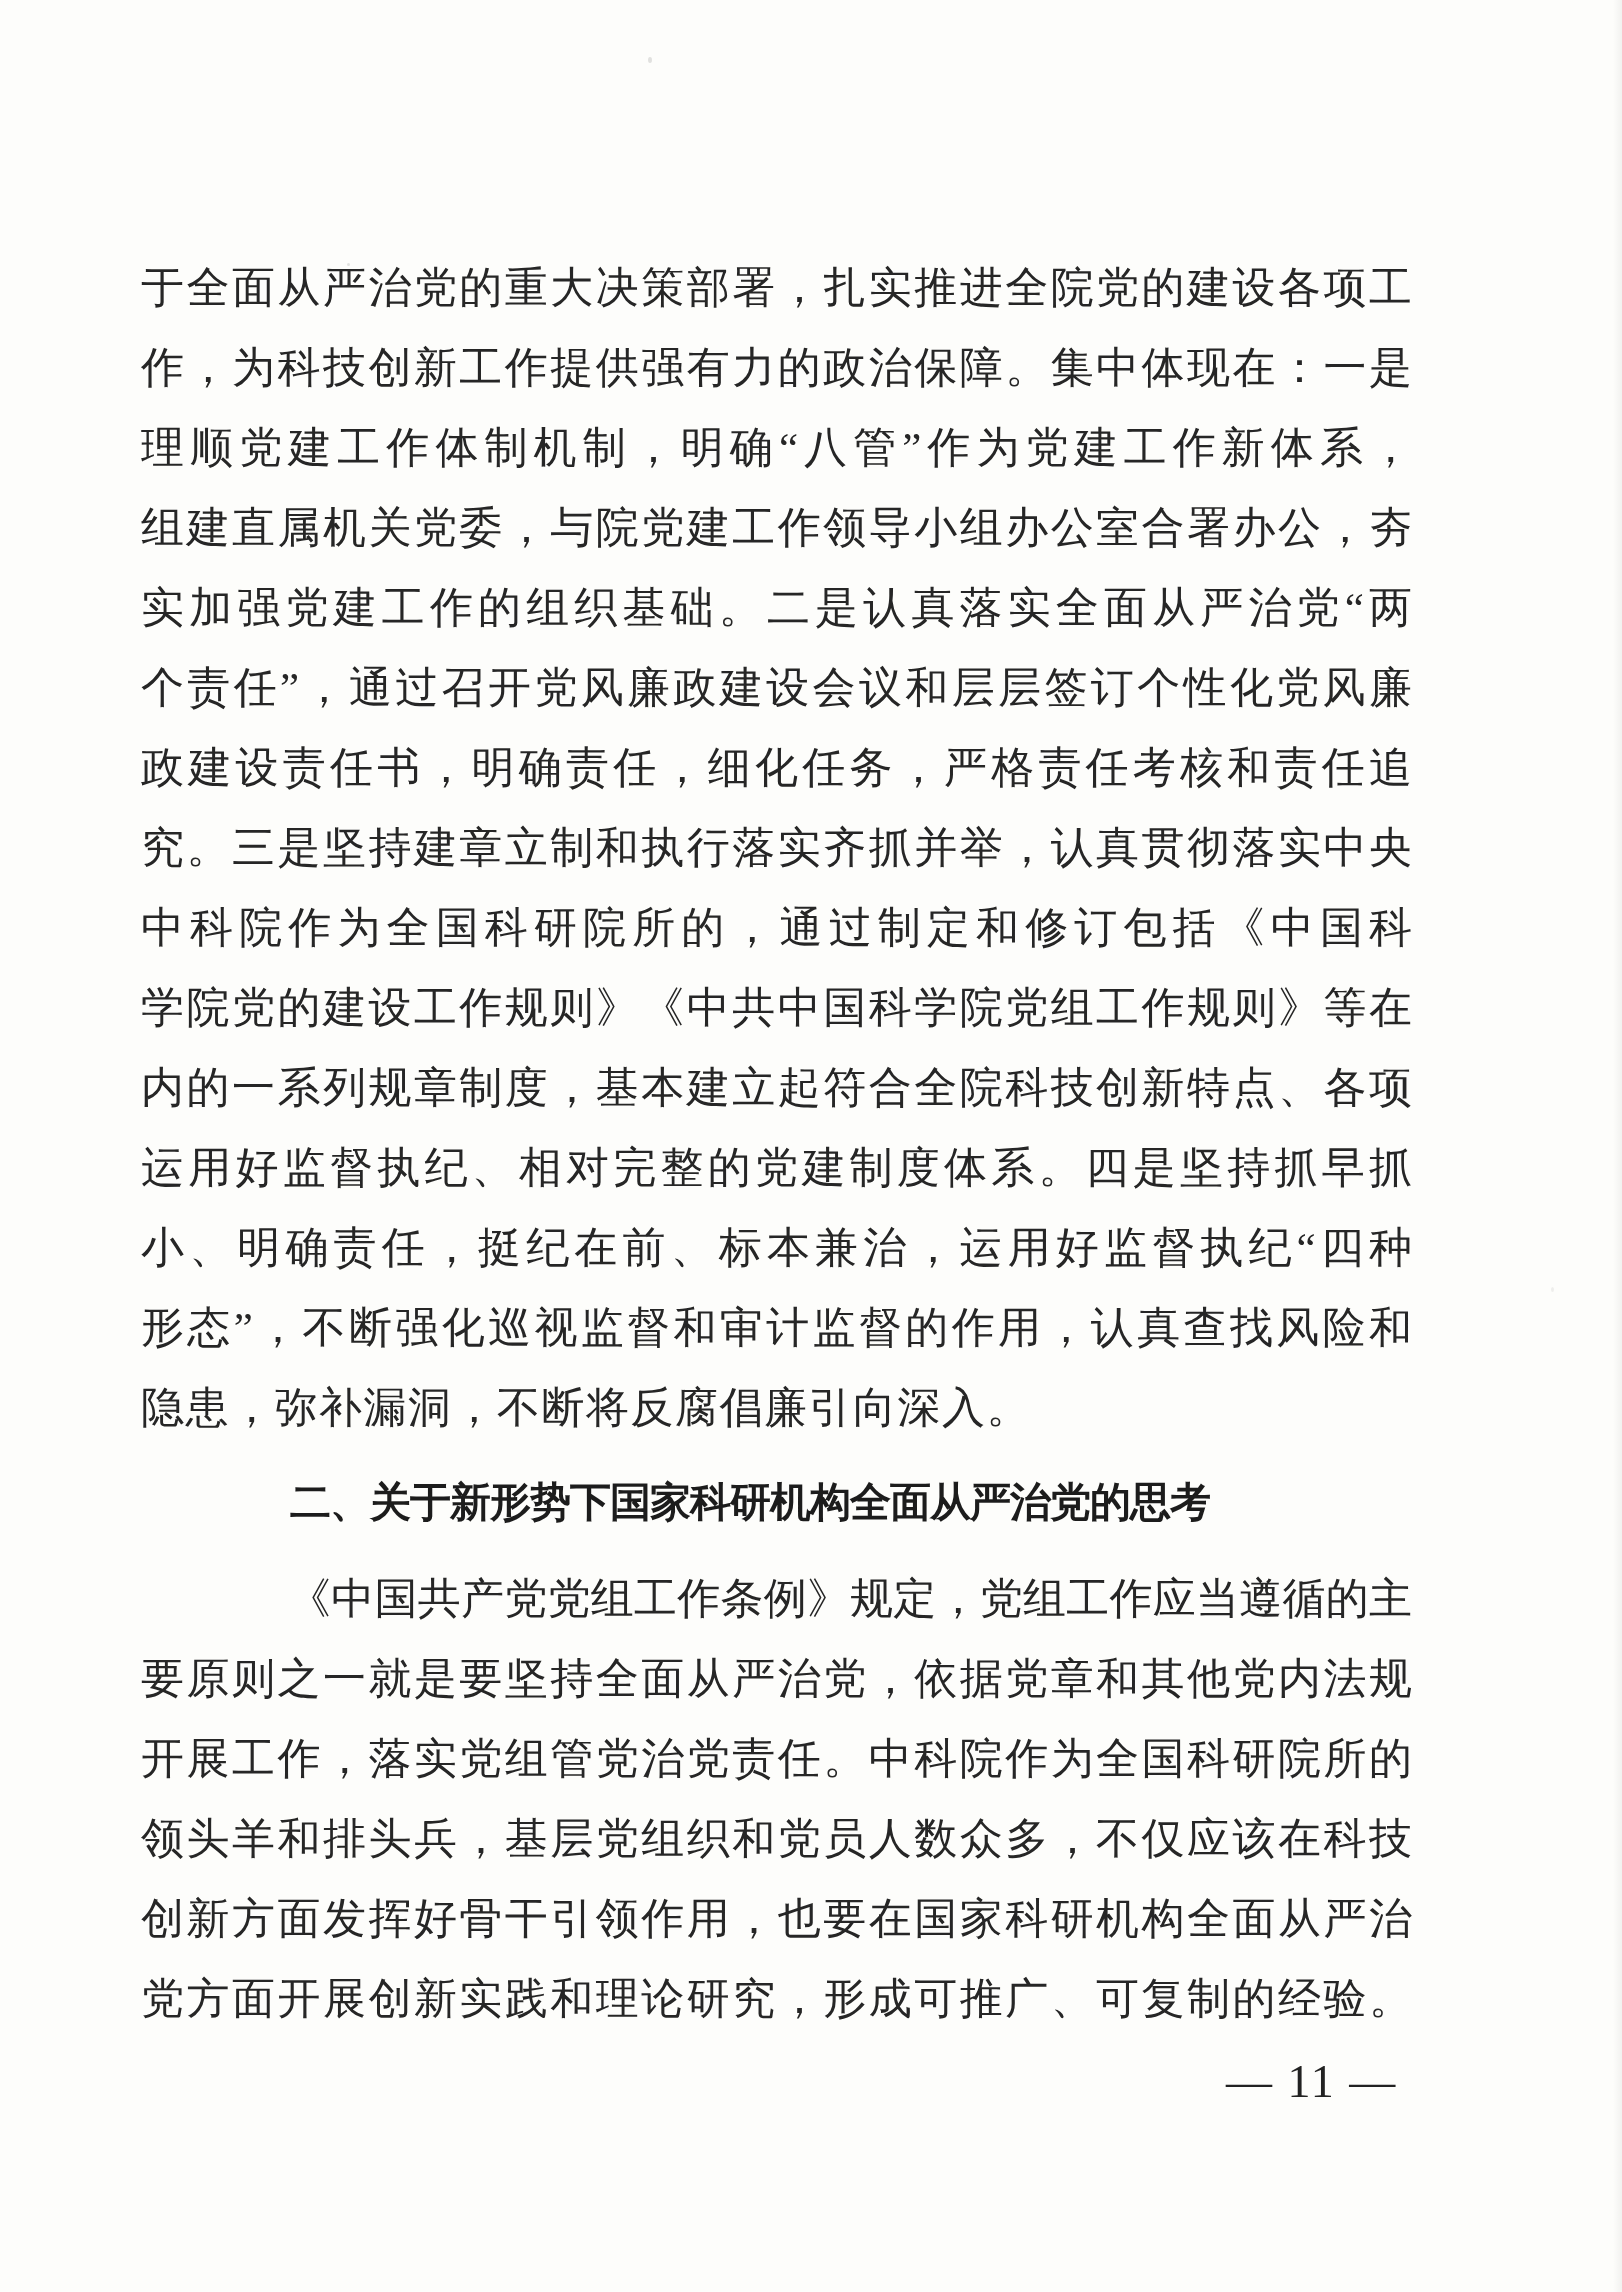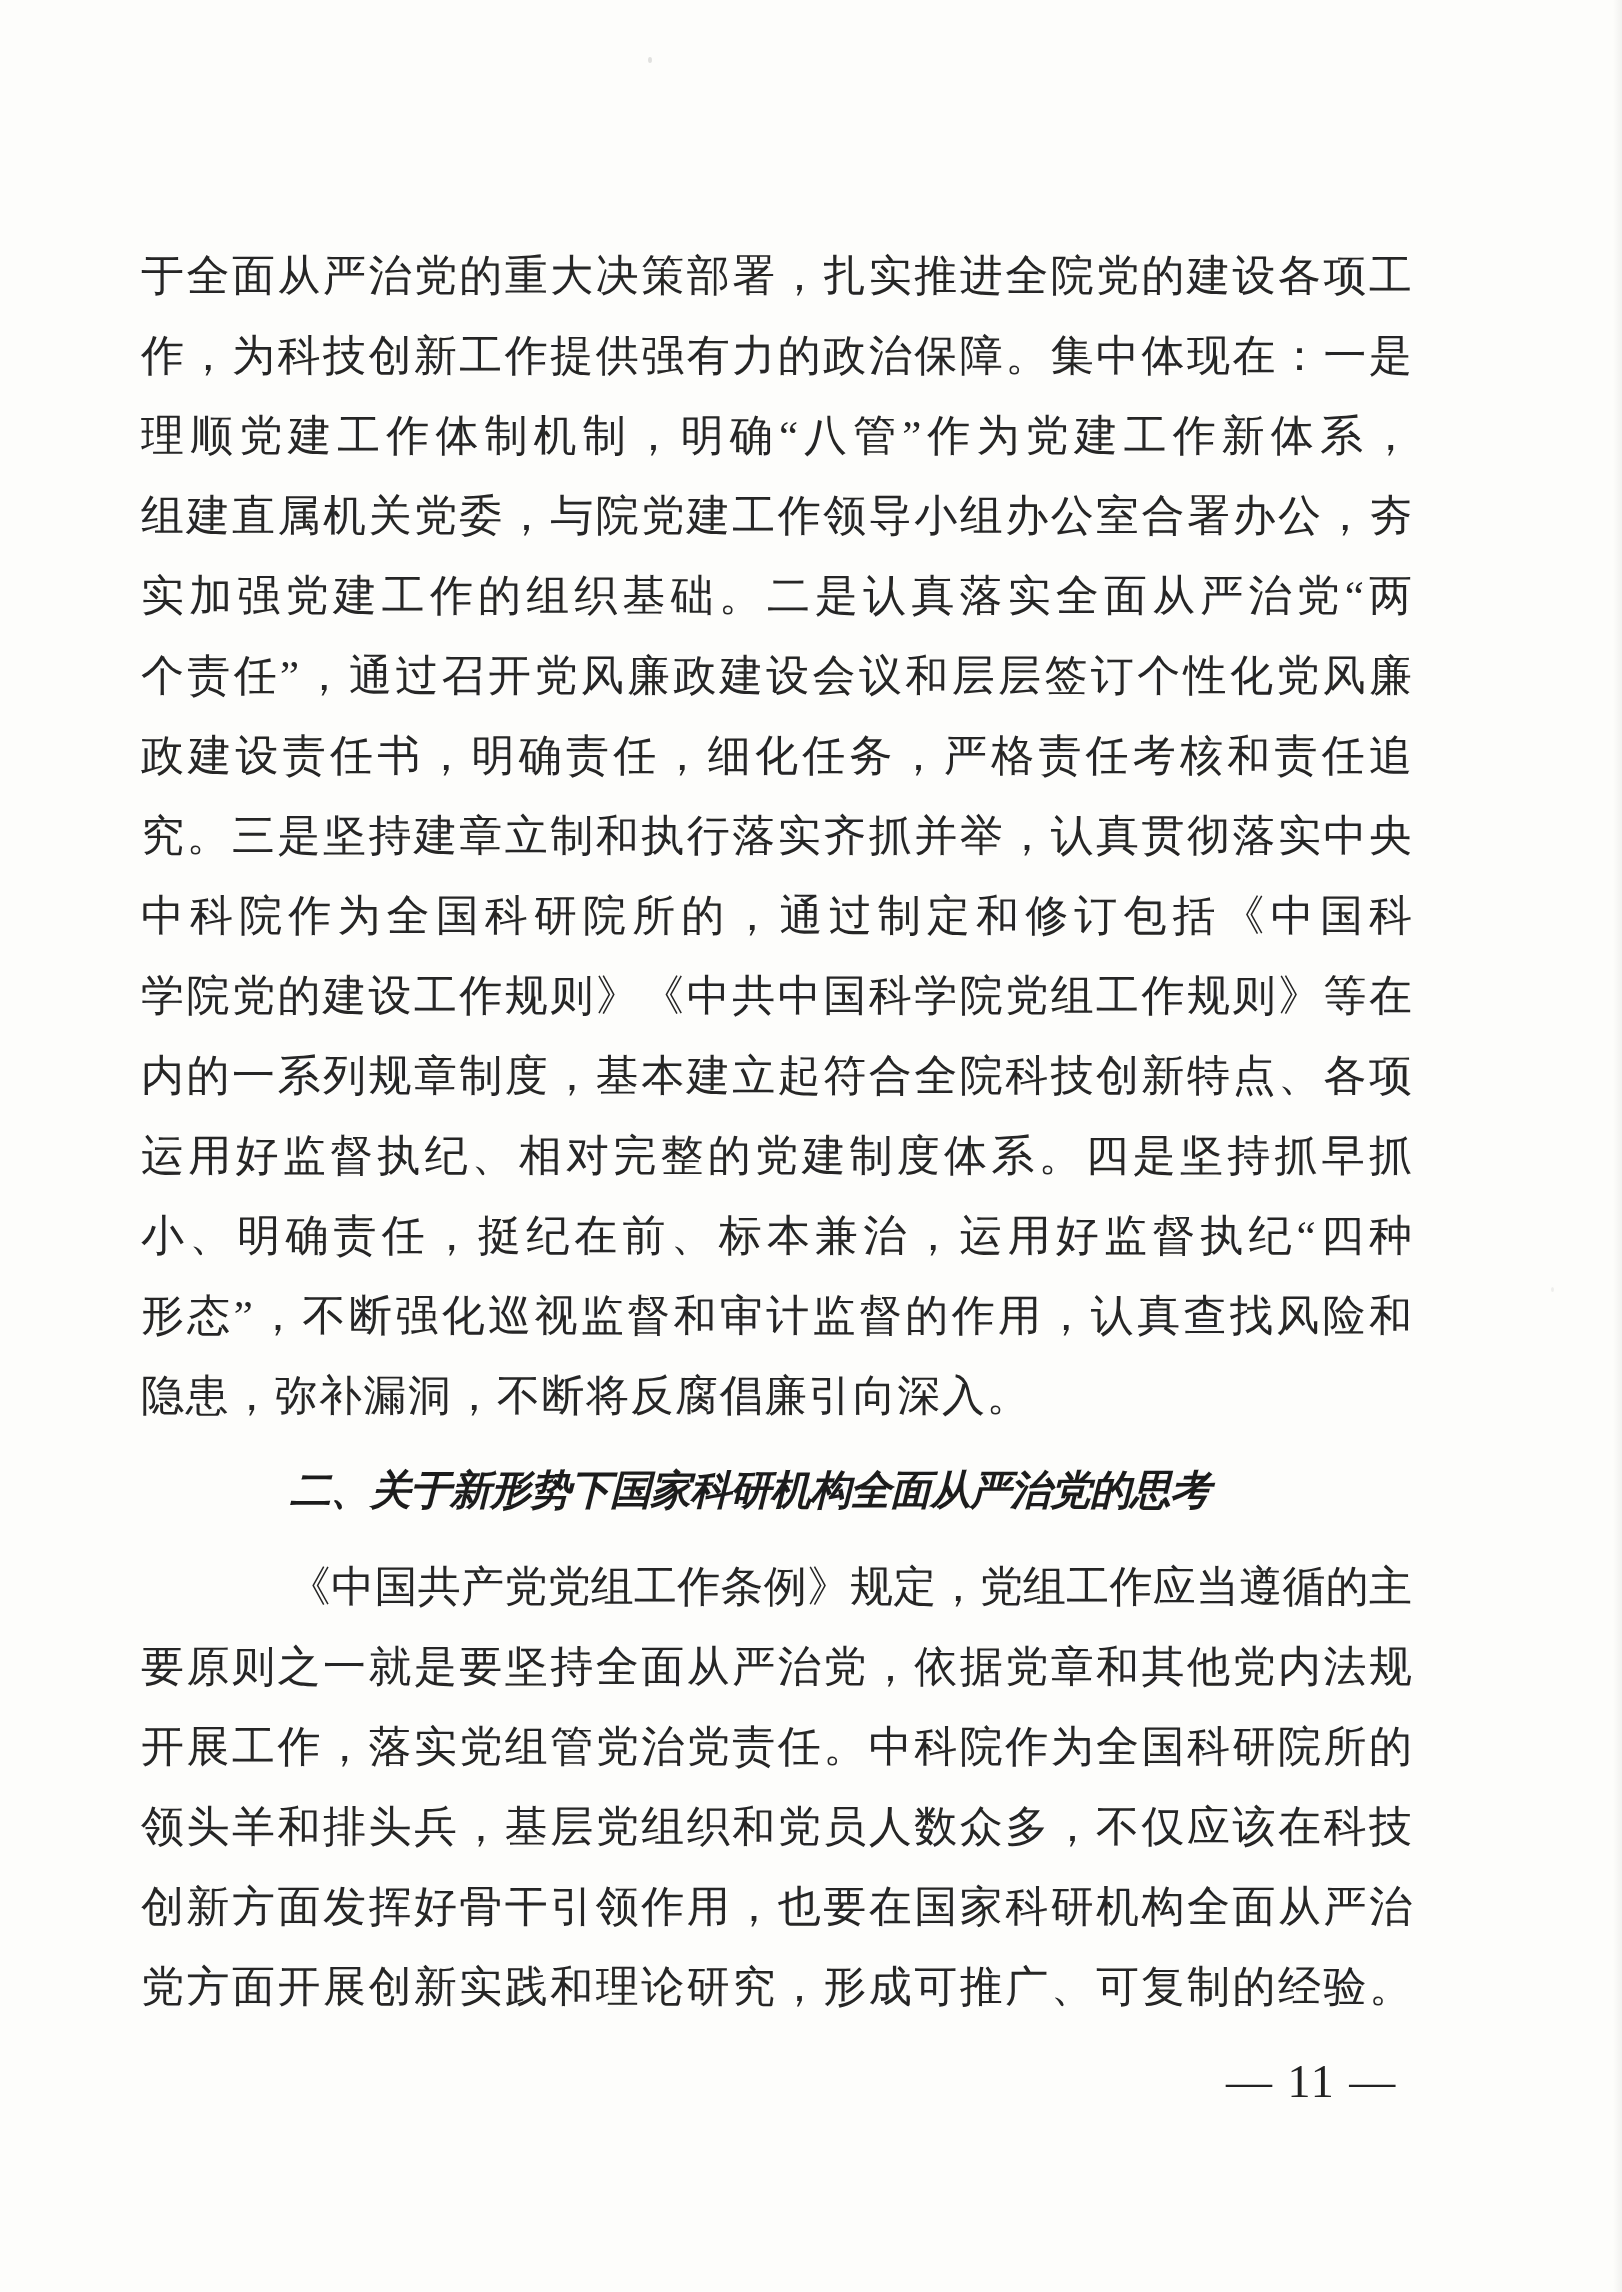--- a/index.html
+++ b/index.html
@@ -12,21 +12,21 @@
     width: 1623px;
     height: 2293px;
     background: #fdfdfb;
     overflow: hidden;
     font-family: "Liberation Serif", "DejaVu Serif", serif;
     color: #262626;
   }
   .text-block {
     position: absolute;
     left: 141px;
-    top: 236px;
+    top: 248px;
     width: 1271px;
   }
   .line {
     height: 80px;
     line-height: 80px;
     font-size: 43px;
     letter-spacing: 0;
     text-align: justify;
     text-align-last: justify;
   }
@@ -40,21 +40,20 @@
     margin-bottom: 17px;
     height: 80px;
     line-height: 80px;
     padding-left: 149px;
     font-family: "Liberation Sans", "DejaVu Sans", sans-serif;
     font-weight: bold;
     font-size: 41px;
     letter-spacing: -1px;
     color: #1c1c1c;
     text-align: left;
-    font-style: italic;
   }
   .line.indent-first {
     padding-left: 147px;
   }
   .page-number {
     position: absolute;
     left: 1226px;
     top: 2055px;
     font-size: 46px;
     letter-spacing: 2px;

